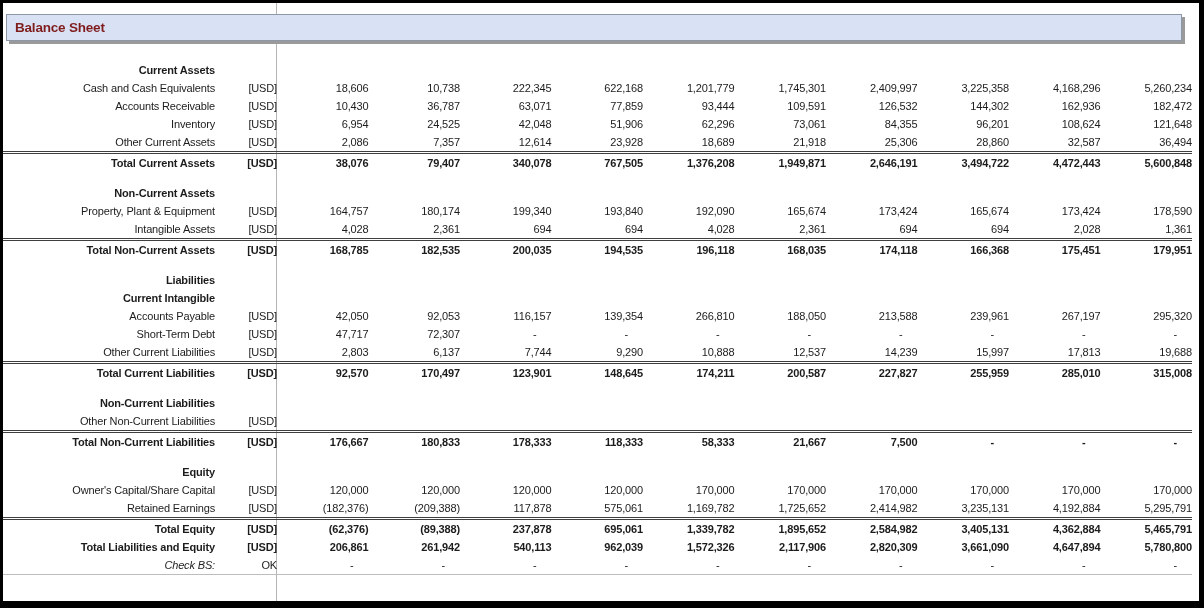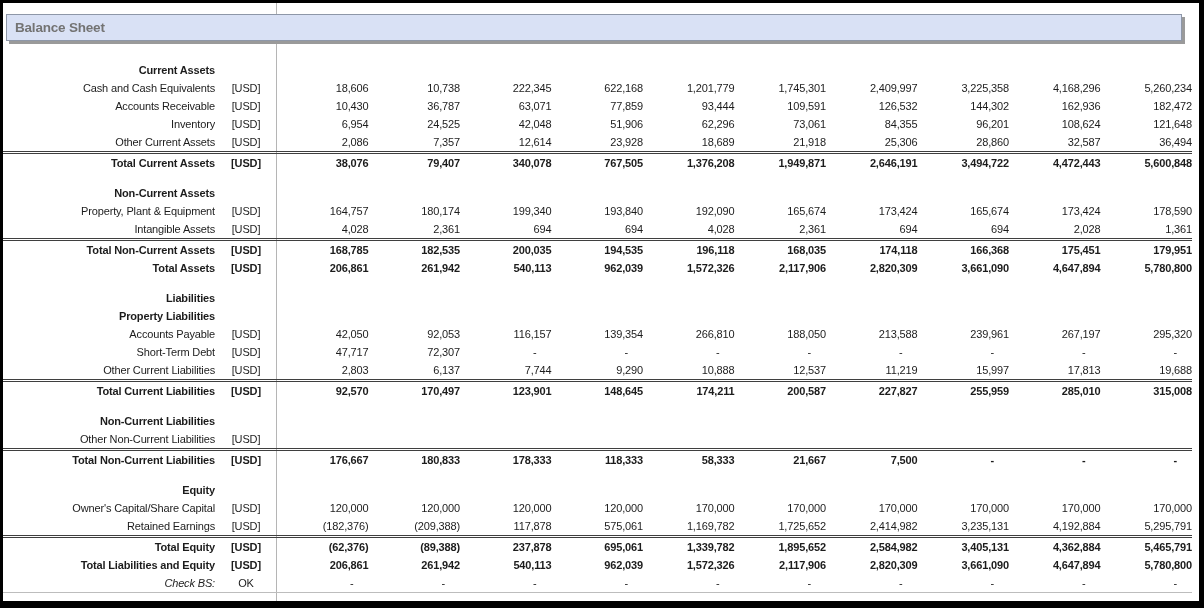--- a/index.html
+++ b/index.html
@@ -17,21 +17,21 @@
   .titlebar {
     position:absolute; left:3px; top:11px; width:1176px; height:27px;
     background:#d9e1f5;
     border:1px solid #8e97a8;
     box-shadow:3px 3px 0 #9a9a9a;
     z-index:3;
     display:flex; align-items:center;
     box-sizing:border-box;
   }
   .titlebar .title-text {
-    font-weight:bold; font-size:13.5px; color:#737373;
+    font-weight:bold; font-size:13.5px; color:#7f1d1d;
     padding-left:8px; letter-spacing:-0.2px;
   }
   table.sheet {
     position:absolute; top:58px; left:0; width:1189px;
     border-collapse:collapse; table-layout:fixed;
     font-size:11px; color:#1c1c1c; z-index:2;
     letter-spacing:-0.15px;
   }
   table.sheet td {
     padding:0; margin:0; height:18px; line-height:18px;
@@ -40,21 +40,21 @@
   tr.row-blank td { height:12px; line-height:12px; }
   .c-label { padding-left:17px;text-align:right; }
   tr.row-section .c-label,
   tr.row-total  .c-label,
   tr.row-check  .c-label { padding-left:7px; }
   tr.row-section td { font-weight:bold; }
   tr.row-total td   { font-weight:bold; }
   tr.rule-double td { border-top:3px double #3f3f3f; }
   tr.row-check .c-label { font-style:italic; font-weight:normal; color:#222; }
   tr.row-check td { border-bottom:1px solid #bdbdbd; }
-  .c-unit { text-align:center; padding-right:4px; }
+  .c-unit { text-align:right; padding-right:4px; }
   .c-num  { text-align:right; padding-right:9px; }
   .c-num.dash { padding-right:15px; }
 </style>
 </head>
 <body>
 
 <div class="frame">
   <div class="vline"></div>
   <div class="titlebar">
     <span class="title-text">Balance Sheet</span>
@@ -211,239 +211,225 @@
           <td class="c-num">182,535</td>
           <td class="c-num">200,035</td>
           <td class="c-num">194,535</td>
           <td class="c-num">196,118</td>
           <td class="c-num">168,035</td>
           <td class="c-num">174,118</td>
           <td class="c-num">166,368</td>
           <td class="c-num">175,451</td>
           <td class="c-num">179,951</td>
         </tr>
+        <tr class="row-blank">
+          <td colspan="12"></td>
+        </tr>
+        <tr class="row-section">
+          <td class="c-label">Liabilities</td>
+          <td class="c-unit"></td>
+          <td class="c-num"></td>
+          <td class="c-num"></td>
+          <td class="c-num"></td>
+          <td class="c-num"></td>
+          <td class="c-num"></td>
+          <td class="c-num"></td>
+          <td class="c-num"></td>
+          <td class="c-num"></td>
+          <td class="c-num"></td>
+          <td class="c-num"></td>
+        </tr>
+        <tr class="row-section">
+          <td class="c-label">Current Intangible</td>
+          <td class="c-unit"></td>
+          <td class="c-num"></td>
+          <td class="c-num"></td>
+          <td class="c-num"></td>
+          <td class="c-num"></td>
+          <td class="c-num"></td>
+          <td class="c-num"></td>
+          <td class="c-num"></td>
+          <td class="c-num"></td>
+          <td class="c-num"></td>
+          <td class="c-num"></td>
+        </tr>
+        <tr class="row-item">
+          <td class="c-label">Accounts Payable</td>
+          <td class="c-unit">[USD]</td>
+          <td class="c-num">42,050</td>
+          <td class="c-num">92,053</td>
+          <td class="c-num">116,157</td>
+          <td class="c-num">139,354</td>
+          <td class="c-num">266,810</td>
+          <td class="c-num">188,050</td>
+          <td class="c-num">213,588</td>
+          <td class="c-num">239,961</td>
+          <td class="c-num">267,197</td>
+          <td class="c-num">295,320</td>
+        </tr>
+        <tr class="row-item">
+          <td class="c-label">Short-Term Debt</td>
+          <td class="c-unit">[USD]</td>
+          <td class="c-num">47,717</td>
+          <td class="c-num">72,307</td>
+          <td class="c-num dash">-</td>
+          <td class="c-num dash">-</td>
+          <td class="c-num dash">-</td>
+          <td class="c-num dash">-</td>
+          <td class="c-num dash">-</td>
+          <td class="c-num dash">-</td>
+          <td class="c-num dash">-</td>
+          <td class="c-num dash">-</td>
+        </tr>
+        <tr class="row-item">
+          <td class="c-label">Other Current Liabilities</td>
+          <td class="c-unit">[USD]</td>
+          <td class="c-num">2,803</td>
+          <td class="c-num">6,137</td>
+          <td class="c-num">7,744</td>
+          <td class="c-num">9,290</td>
+          <td class="c-num">10,888</td>
+          <td class="c-num">12,537</td>
+          <td class="c-num">14,239</td>
+          <td class="c-num">15,997</td>
+          <td class="c-num">17,813</td>
+          <td class="c-num">19,688</td>
+        </tr>
+        <tr class="row-total rule-double">
+          <td class="c-label">Total Current Liabilities</td>
+          <td class="c-unit">[USD]</td>
+          <td class="c-num">92,570</td>
+          <td class="c-num">170,497</td>
+          <td class="c-num">123,901</td>
+          <td class="c-num">148,645</td>
+          <td class="c-num">174,211</td>
+          <td class="c-num">200,587</td>
+          <td class="c-num">227,827</td>
+          <td class="c-num">255,959</td>
+          <td class="c-num">285,010</td>
+          <td class="c-num">315,008</td>
+        </tr>
+        <tr class="row-blank">
+          <td colspan="12"></td>
+        </tr>
+        <tr class="row-section">
+          <td class="c-label">Non-Current Liabilities</td>
+          <td class="c-unit"></td>
+          <td class="c-num"></td>
+          <td class="c-num"></td>
+          <td class="c-num"></td>
+          <td class="c-num"></td>
+          <td class="c-num"></td>
+          <td class="c-num"></td>
+          <td class="c-num"></td>
+          <td class="c-num"></td>
+          <td class="c-num"></td>
+          <td class="c-num"></td>
+        </tr>
+        <tr class="row-item">
+          <td class="c-label">Other Non-Current Liabilities</td>
+          <td class="c-unit">[USD]</td>
+          <td class="c-num"></td>
+          <td class="c-num"></td>
+          <td class="c-num"></td>
+          <td class="c-num"></td>
+          <td class="c-num"></td>
+          <td class="c-num"></td>
+          <td class="c-num"></td>
+          <td class="c-num"></td>
+          <td class="c-num"></td>
+          <td class="c-num"></td>
+        </tr>
+        <tr class="row-total rule-double">
+          <td class="c-label">Total Non-Current Liabilities</td>
+          <td class="c-unit">[USD]</td>
+          <td class="c-num">176,667</td>
+          <td class="c-num">180,833</td>
+          <td class="c-num">178,333</td>
+          <td class="c-num">118,333</td>
+          <td class="c-num">58,333</td>
+          <td class="c-num">21,667</td>
+          <td class="c-num">7,500</td>
+          <td class="c-num dash">-</td>
+          <td class="c-num dash">-</td>
+          <td class="c-num dash">-</td>
+        </tr>
+        <tr class="row-blank">
+          <td colspan="12"></td>
+        </tr>
+        <tr class="row-section">
+          <td class="c-label">Equity</td>
+          <td class="c-unit"></td>
+          <td class="c-num"></td>
+          <td class="c-num"></td>
+          <td class="c-num"></td>
+          <td class="c-num"></td>
+          <td class="c-num"></td>
+          <td class="c-num"></td>
+          <td class="c-num"></td>
+          <td class="c-num"></td>
+          <td class="c-num"></td>
+          <td class="c-num"></td>
+        </tr>
+        <tr class="row-item">
+          <td class="c-label">Owner's Capital/Share Capital</td>
+          <td class="c-unit">[USD]</td>
+          <td class="c-num">120,000</td>
+          <td class="c-num">120,000</td>
+          <td class="c-num">120,000</td>
+          <td class="c-num">120,000</td>
+          <td class="c-num">170,000</td>
+          <td class="c-num">170,000</td>
+          <td class="c-num">170,000</td>
+          <td class="c-num">170,000</td>
+          <td class="c-num">170,000</td>
+          <td class="c-num">170,000</td>
+        </tr>
+        <tr class="row-item">
+          <td class="c-label">Retained Earnings</td>
+          <td class="c-unit">[USD]</td>
+          <td class="c-num">(182,376)</td>
+          <td class="c-num">(209,388)</td>
+          <td class="c-num">117,878</td>
+          <td class="c-num">575,061</td>
+          <td class="c-num">1,169,782</td>
+          <td class="c-num">1,725,652</td>
+          <td class="c-num">2,414,982</td>
+          <td class="c-num">3,235,131</td>
+          <td class="c-num">4,192,884</td>
+          <td class="c-num">5,295,791</td>
+        </tr>
+        <tr class="row-total rule-double">
+          <td class="c-label">Total Equity</td>
+          <td class="c-unit">[USD]</td>
+          <td class="c-num">(62,376)</td>
+          <td class="c-num">(89,388)</td>
+          <td class="c-num">237,878</td>
+          <td class="c-num">695,061</td>
+          <td class="c-num">1,339,782</td>
+          <td class="c-num">1,895,652</td>
+          <td class="c-num">2,584,982</td>
+          <td class="c-num">3,405,131</td>
+          <td class="c-num">4,362,884</td>
+          <td class="c-num">5,465,791</td>
+        </tr>
         <tr class="row-total">
-          <td class="c-label">Total Assets</td>
+          <td class="c-label">Total Liabilities and Equity</td>
           <td class="c-unit">[USD]</td>
           <td class="c-num">206,861</td>
           <td class="c-num">261,942</td>
           <td class="c-num">540,113</td>
           <td class="c-num">962,039</td>
           <td class="c-num">1,572,326</td>
           <td class="c-num">2,117,906</td>
           <td class="c-num">2,820,309</td>
           <td class="c-num">3,661,090</td>
           <td class="c-num">4,647,894</td>
           <td class="c-num">5,780,800</td>
         </tr>
-        <tr class="row-blank">
-          <td colspan="12"></td>
-        </tr>
-        <tr class="row-section">
-          <td class="c-label">Liabilities</td>
-          <td class="c-unit"></td>
-          <td class="c-num"></td>
-          <td class="c-num"></td>
-          <td class="c-num"></td>
-          <td class="c-num"></td>
-          <td class="c-num"></td>
-          <td class="c-num"></td>
-          <td class="c-num"></td>
-          <td class="c-num"></td>
-          <td class="c-num"></td>
-          <td class="c-num"></td>
-        </tr>
-        <tr class="row-section">
-          <td class="c-label">Property Liabilities</td>
-          <td class="c-unit"></td>
-          <td class="c-num"></td>
-          <td class="c-num"></td>
-          <td class="c-num"></td>
-          <td class="c-num"></td>
-          <td class="c-num"></td>
-          <td class="c-num"></td>
-          <td class="c-num"></td>
-          <td class="c-num"></td>
-          <td class="c-num"></td>
-          <td class="c-num"></td>
-        </tr>
-        <tr class="row-item">
-          <td class="c-label">Accounts Payable</td>
-          <td class="c-unit">[USD]</td>
-          <td class="c-num">42,050</td>
-          <td class="c-num">92,053</td>
-          <td class="c-num">116,157</td>
-          <td class="c-num">139,354</td>
-          <td class="c-num">266,810</td>
-          <td class="c-num">188,050</td>
-          <td class="c-num">213,588</td>
-          <td class="c-num">239,961</td>
-          <td class="c-num">267,197</td>
-          <td class="c-num">295,320</td>
-        </tr>
-        <tr class="row-item">
-          <td class="c-label">Short-Term Debt</td>
-          <td class="c-unit">[USD]</td>
-          <td class="c-num">47,717</td>
-          <td class="c-num">72,307</td>
-          <td class="c-num dash">-</td>
-          <td class="c-num dash">-</td>
-          <td class="c-num dash">-</td>
-          <td class="c-num dash">-</td>
-          <td class="c-num dash">-</td>
-          <td class="c-num dash">-</td>
-          <td class="c-num dash">-</td>
-          <td class="c-num dash">-</td>
-        </tr>
-        <tr class="row-item">
-          <td class="c-label">Other Current Liabilities</td>
-          <td class="c-unit">[USD]</td>
-          <td class="c-num">2,803</td>
-          <td class="c-num">6,137</td>
-          <td class="c-num">7,744</td>
-          <td class="c-num">9,290</td>
-          <td class="c-num">10,888</td>
-          <td class="c-num">12,537</td>
-          <td class="c-num">11,219</td>
-          <td class="c-num">15,997</td>
-          <td class="c-num">17,813</td>
-          <td class="c-num">19,688</td>
-        </tr>
-        <tr class="row-total rule-double">
-          <td class="c-label">Total Current Liabilities</td>
-          <td class="c-unit">[USD]</td>
-          <td class="c-num">92,570</td>
-          <td class="c-num">170,497</td>
-          <td class="c-num">123,901</td>
-          <td class="c-num">148,645</td>
-          <td class="c-num">174,211</td>
-          <td class="c-num">200,587</td>
-          <td class="c-num">227,827</td>
-          <td class="c-num">255,959</td>
-          <td class="c-num">285,010</td>
-          <td class="c-num">315,008</td>
-        </tr>
-        <tr class="row-blank">
-          <td colspan="12"></td>
-        </tr>
-        <tr class="row-section">
-          <td class="c-label">Non-Current Liabilities</td>
-          <td class="c-unit"></td>
-          <td class="c-num"></td>
-          <td class="c-num"></td>
-          <td class="c-num"></td>
-          <td class="c-num"></td>
-          <td class="c-num"></td>
-          <td class="c-num"></td>
-          <td class="c-num"></td>
-          <td class="c-num"></td>
-          <td class="c-num"></td>
-          <td class="c-num"></td>
-        </tr>
-        <tr class="row-item">
-          <td class="c-label">Other Non-Current Liabilities</td>
-          <td class="c-unit">[USD]</td>
-          <td class="c-num"></td>
-          <td class="c-num"></td>
-          <td class="c-num"></td>
-          <td class="c-num"></td>
-          <td class="c-num"></td>
-          <td class="c-num"></td>
-          <td class="c-num"></td>
-          <td class="c-num"></td>
-          <td class="c-num"></td>
-          <td class="c-num"></td>
-        </tr>
-        <tr class="row-total rule-double">
-          <td class="c-label">Total Non-Current Liabilities</td>
-          <td class="c-unit">[USD]</td>
-          <td class="c-num">176,667</td>
-          <td class="c-num">180,833</td>
-          <td class="c-num">178,333</td>
-          <td class="c-num">118,333</td>
-          <td class="c-num">58,333</td>
-          <td class="c-num">21,667</td>
-          <td class="c-num">7,500</td>
-          <td class="c-num dash">-</td>
-          <td class="c-num dash">-</td>
-          <td class="c-num dash">-</td>
-        </tr>
-        <tr class="row-blank">
-          <td colspan="12"></td>
-        </tr>
-        <tr class="row-section">
-          <td class="c-label">Equity</td>
-          <td class="c-unit"></td>
-          <td class="c-num"></td>
-          <td class="c-num"></td>
-          <td class="c-num"></td>
-          <td class="c-num"></td>
-          <td class="c-num"></td>
-          <td class="c-num"></td>
-          <td class="c-num"></td>
-          <td class="c-num"></td>
-          <td class="c-num"></td>
-          <td class="c-num"></td>
-        </tr>
-        <tr class="row-item">
-          <td class="c-label">Owner's Capital/Share Capital</td>
-          <td class="c-unit">[USD]</td>
-          <td class="c-num">120,000</td>
-          <td class="c-num">120,000</td>
-          <td class="c-num">120,000</td>
-          <td class="c-num">120,000</td>
-          <td class="c-num">170,000</td>
-          <td class="c-num">170,000</td>
-          <td class="c-num">170,000</td>
-          <td class="c-num">170,000</td>
-          <td class="c-num">170,000</td>
-          <td class="c-num">170,000</td>
-        </tr>
-        <tr class="row-item">
-          <td class="c-label">Retained Earnings</td>
-          <td class="c-unit">[USD]</td>
-          <td class="c-num">(182,376)</td>
-          <td class="c-num">(209,388)</td>
-          <td class="c-num">117,878</td>
-          <td class="c-num">575,061</td>
-          <td class="c-num">1,169,782</td>
-          <td class="c-num">1,725,652</td>
-          <td class="c-num">2,414,982</td>
-          <td class="c-num">3,235,131</td>
-          <td class="c-num">4,192,884</td>
-          <td class="c-num">5,295,791</td>
-        </tr>
-        <tr class="row-total rule-double">
-          <td class="c-label">Total Equity</td>
-          <td class="c-unit">[USD]</td>
-          <td class="c-num">(62,376)</td>
-          <td class="c-num">(89,388)</td>
-          <td class="c-num">237,878</td>
-          <td class="c-num">695,061</td>
-          <td class="c-num">1,339,782</td>
-          <td class="c-num">1,895,652</td>
-          <td class="c-num">2,584,982</td>
-          <td class="c-num">3,405,131</td>
-          <td class="c-num">4,362,884</td>
-          <td class="c-num">5,465,791</td>
-        </tr>
-        <tr class="row-total">
-          <td class="c-label">Total Liabilities and Equity</td>
-          <td class="c-unit">[USD]</td>
-          <td class="c-num">206,861</td>
-          <td class="c-num">261,942</td>
-          <td class="c-num">540,113</td>
-          <td class="c-num">962,039</td>
-          <td class="c-num">1,572,326</td>
-          <td class="c-num">2,117,906</td>
-          <td class="c-num">2,820,309</td>
-          <td class="c-num">3,661,090</td>
-          <td class="c-num">4,647,894</td>
-          <td class="c-num">5,780,800</td>
-        </tr>
         <tr class="row-check">
           <td class="c-label">Check BS:</td>
           <td class="c-unit">OK</td>
           <td class="c-num dash">-</td>
           <td class="c-num dash">-</td>
           <td class="c-num dash">-</td>
           <td class="c-num dash">-</td>
           <td class="c-num dash">-</td>
           <td class="c-num dash">-</td>
           <td class="c-num dash">-</td>

